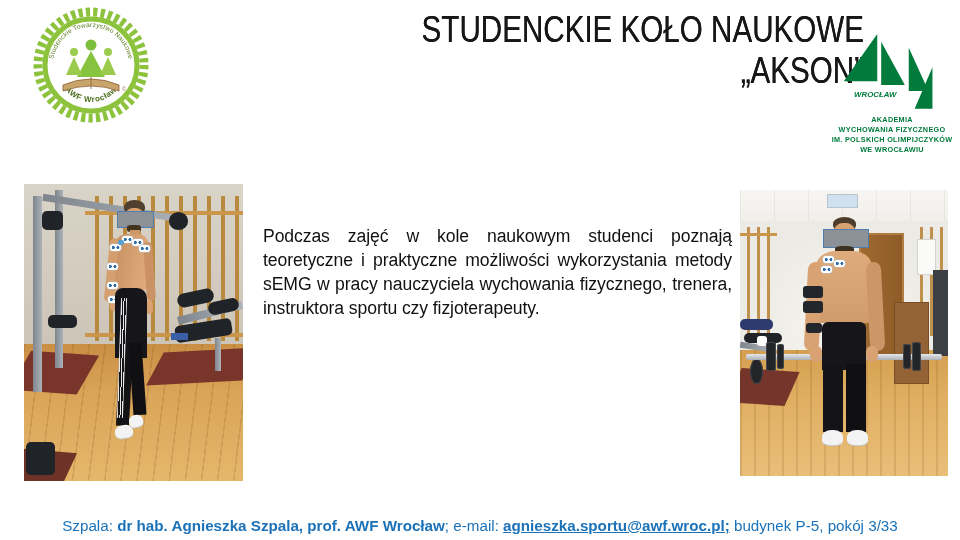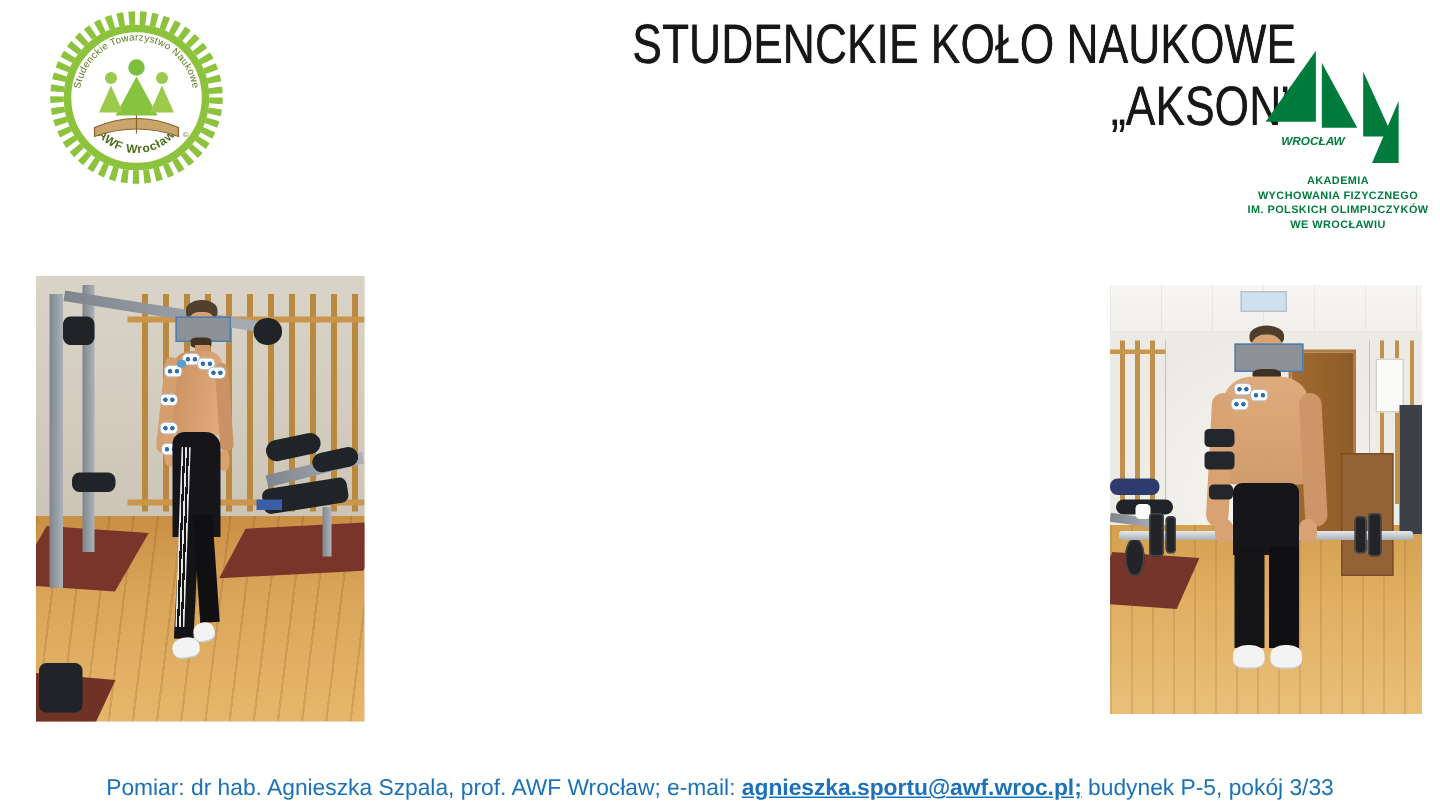--- a/index.html
+++ b/index.html
@@ -19,21 +19,21 @@
 
   
   .bodytext{position:absolute;left:263px;top:225px;width:469px;
             font-size:17.6px;line-height:1.36;text-align:justify;color:#111;letter-spacing:-.1px;}
   .bodytext p{margin:0 0 22px 0;}
   .bodytext b{font-weight:700;}
 
   
   .footer{position:absolute;left:0;right:0;bottom:6px;text-align:center;
           font-size:15.2px;color:#1B72B8;white-space:nowrap;}
-  .footer b{font-weight:400;}
+  .footer b{font-weight:700;}
   .footer .email{font-weight:700;text-decoration:underline;color:inherit;cursor:pointer;}
 
   
   .photo{position:absolute;overflow:hidden;}
   .photo *{position:absolute;}
   .photo.left{left:24px;top:184px;width:219px;height:297px;background:#D2CBBF;}
   .photo.right{left:740px;top:190px;width:208px;height:286px;background:#EFEDE8;}
 
   
   .pl-wall{left:0;top:0;right:0;height:60%;background:linear-gradient(180deg,#DAD4C8,#CBC3B5);}
@@ -169,20 +169,21 @@
       <div class="pants" style="left:27%;top:33.5%;width:40%;height:26%;border-radius:8px 10px 0 0;"></div>
       <div class="pants" style="left:30%;top:55%;width:17%;height:30%;transform:rotate(3deg);background:#141417;"></div>
       <div class="pants" style="left:47%;top:54%;width:16%;height:27%;transform:rotate(-4deg);background:#101013;"></div>
       <div style="left:31%;top:37%;width:6px;height:45%;transform:rotate(2deg);background:linear-gradient(90deg,#E7E7E7 0 1px,rgba(0,0,0,0) 1px 2.5px,#E7E7E7 2.5px 3.5px,rgba(0,0,0,0) 3.5px 5px,#E7E7E7 5px 6px);"></div>
       <div class="shoe" style="left:26%;top:84.5%;width:23%;height:5%;transform:rotate(-8deg);"></div>
       <div class="shoe" style="left:44%;top:81%;width:18%;height:4.6%;transform:rotate(-14deg);"></div>
     </div>
   </div>
 
   <div class="bodytext">
+    <p>Podczas zajęć w kole naukowym studenci poznają teoretyczne i praktyczne możliwości wykorzystania metody sEMG w pracy nauczyciela wychowania fizycznego, trenera, instruktora sportu czy fizjoterapeuty.</p>
   </div>
 
   <div class="photo right">
     <div class="pr-ceiling"></div>
     <div class="pr-light" style="left:42%;top:1.5%;width:14%;height:4%;"></div>
     <div class="pr-wall"></div>
     <div class="pr-floor"></div>
     <div class="wood-bars" style="left:0;top:13%;width:18%;height:40%;"></div>
     <div class="pl-rail" style="left:0;top:15%;width:18%;height:3px;"></div>
     <div class="wood-bars" style="right:0;top:13%;width:17%;height:38%;"></div>
@@ -222,15 +223,15 @@
       <div class="skin" style="left:33.5%;top:54.6%;width:6%;height:5.4%;border-radius:40%;"></div>
       <div class="skin" style="left:60.5%;top:54.6%;width:6%;height:5.4%;border-radius:40%;"></div>
       <div class="pants" style="left:39.5%;top:46%;width:21%;height:17%;border-radius:6px 6px 0 0;"></div>
       <div class="pants" style="left:40%;top:61%;width:9.5%;height:23.5%;background:#141417;"></div>
       <div class="pants" style="left:51%;top:61%;width:9.5%;height:23.5%;background:#101013;"></div>
       <div class="shoe" style="left:39.5%;top:84%;width:10%;height:5%;"></div>
       <div class="shoe" style="left:51.5%;top:84%;width:10%;height:5%;"></div>
     </div>
   </div>
 
-  <div class="footer"><span>Pomiar: </span><b>dr hab. Agnieszka Szpala, prof. AWF Wrocław</b><span>; e-mail: </span><a class="email">agnieszka.sportu@awf.wroc.pl;</a><span> budynek P-5, pokój 3/33</span></div>
+  <div class="footer"><span>Szpala: </span><b>dr hab. Agnieszka Szpala, prof. AWF Wrocław</b><span>; e-mail: </span><a class="email">agnieszka.sportu@awf.wroc.pl;</a><span> budynek P-5, pokój 3/33</span></div>
 
 </div>
 
 </body></html>

